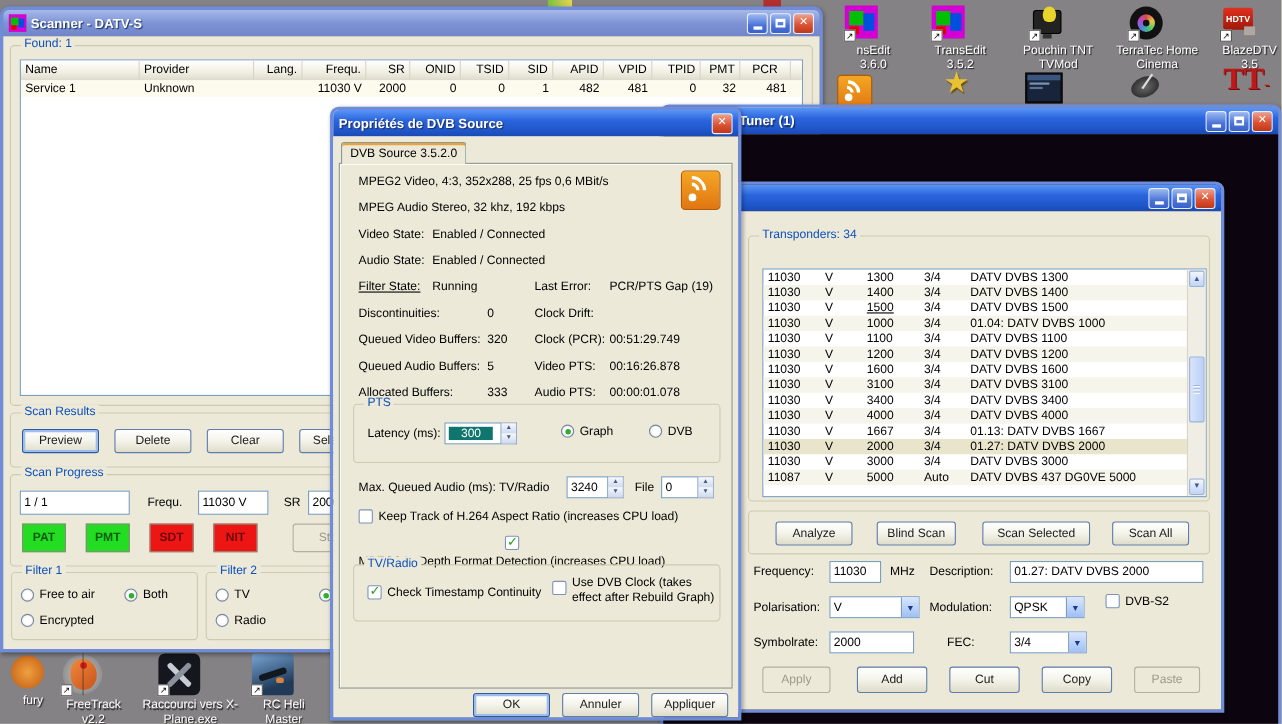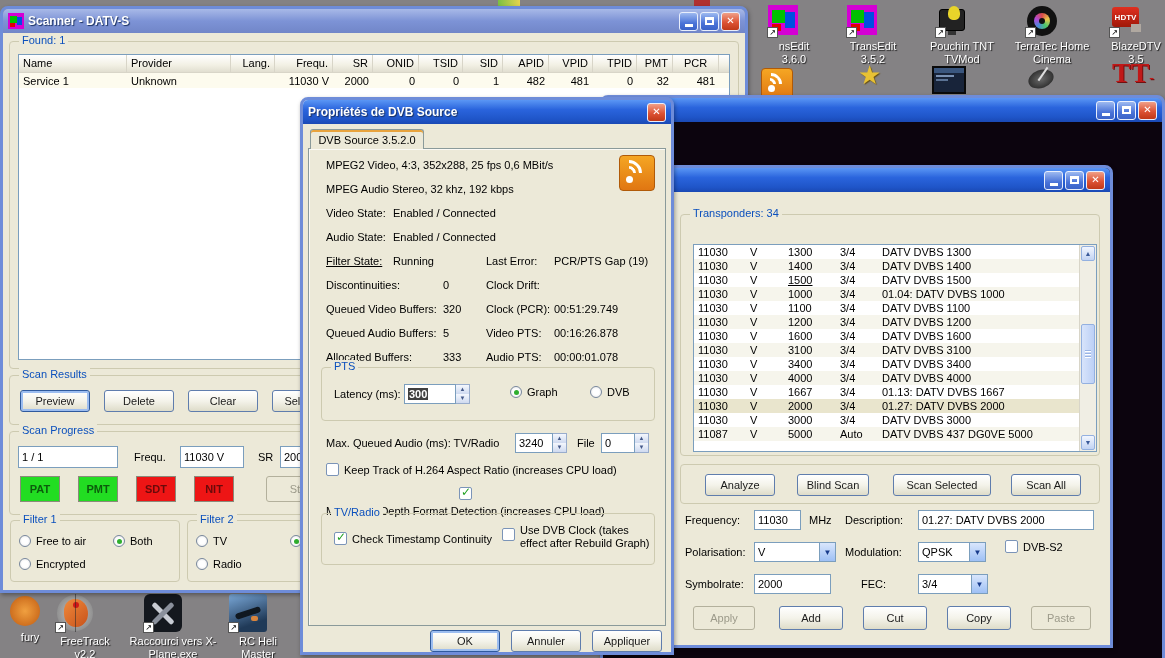--- a/index.html
+++ b/index.html
@@ -31,21 +31,21 @@
   .lab { position:absolute; white-space:nowrap; color:#000; }
   .radio { width:12px; height:12px; border-radius:50%; border:1px solid #78879c; background:radial-gradient(#ffffff 40%,#e4e4e4); display:inline-flex; align-items:center; justify-content:center; flex:0 0 auto; }
   .radio.on::after { content:''; width:5px; height:5px; border-radius:50%; background:#2fae2f; }
   .cb { width:13px; height:13px; border:1px solid #7b94b8; border-radius:2px; background:#fff; position:relative; flex:0 0 auto; }
   .cb.on::after { content:'✓'; position:absolute; top:-3px; left:1px; font-size:12px; font-weight:bold; color:#21a121; }
   .ctl { position:absolute; display:flex; align-items:center; gap:5px; white-space:nowrap; }
   .spin { position:absolute; width:14px; display:flex; flex-direction:column; border:1px solid #98accc; border-left:none; }
   .spin span { flex:1; background:linear-gradient(#f4f7fd,#cfdaf0); font-size:6px; line-height:9px; text-align:center; color:#44598a; }
   .combo { position:absolute; border:1px solid #7b9ebd; background:#fff; display:flex; align-items:center; padding:0 20px 0 3px; }
   .combo .arrow { position:absolute; right:0; top:0; bottom:0; width:16px; background:linear-gradient(#d9e6fc,#9ec0f5); border-left:1px solid #7b9ebd; display:flex; align-items:center; justify-content:center; color:#163a8c; font-size:8px; }
-  .sel-text { background:#404040; color:#fff; padding:0 1px;font-weight:bold; }
+  .sel-text { background:#0f766e; color:#fff; padding:0 11px; }
 
   
   .tbl { position:absolute; border:1px solid #7b9ebd; background:#fff; overflow:hidden; }
   .thead { display:flex; height:18px; background:linear-gradient(#ffffff,#f2f0e4 60%,#e1ded0); border-bottom:1px solid #d8d5c8; }
   .hcell { padding:2px 4px; border-right:1px solid #d8d5c8; overflow:hidden; white-space:nowrap; flex:0 0 auto; }
   .hcell.r { text-align:right; }
   .trow { display:flex; height:15px; align-items:center; }
   .trow .tcell { padding:0 4px; overflow:hidden; white-space:nowrap; flex:0 0 auto; }
   .tcell.r { text-align:right; }
   .trow.alt { background:#f6f5ec; }
@@ -303,20 +303,21 @@
         <div class="ctl" style="left:102px;top:14px;">
             <span class="radio on"></span>
             <span></span>
           </div>
       </div>
     </div>
   </div>
 
   <div class="window" style="left:600px;top:95px;width:565px;height:575px;z-index:20;">
     <div class="titlebar active">
+      <span class="title" style="margin-left:64px;">Tuner (1)</span>
       <div class="tb-btns">
         <div class="tbtn b-min">
             <span class="minglyph"></span>
           </div>
         <div class="tbtn b-max">
             <span class="maxglyph"></span>
           </div>
         <div class="tbtn b-close">✕</div>
       </div>
     </div>

